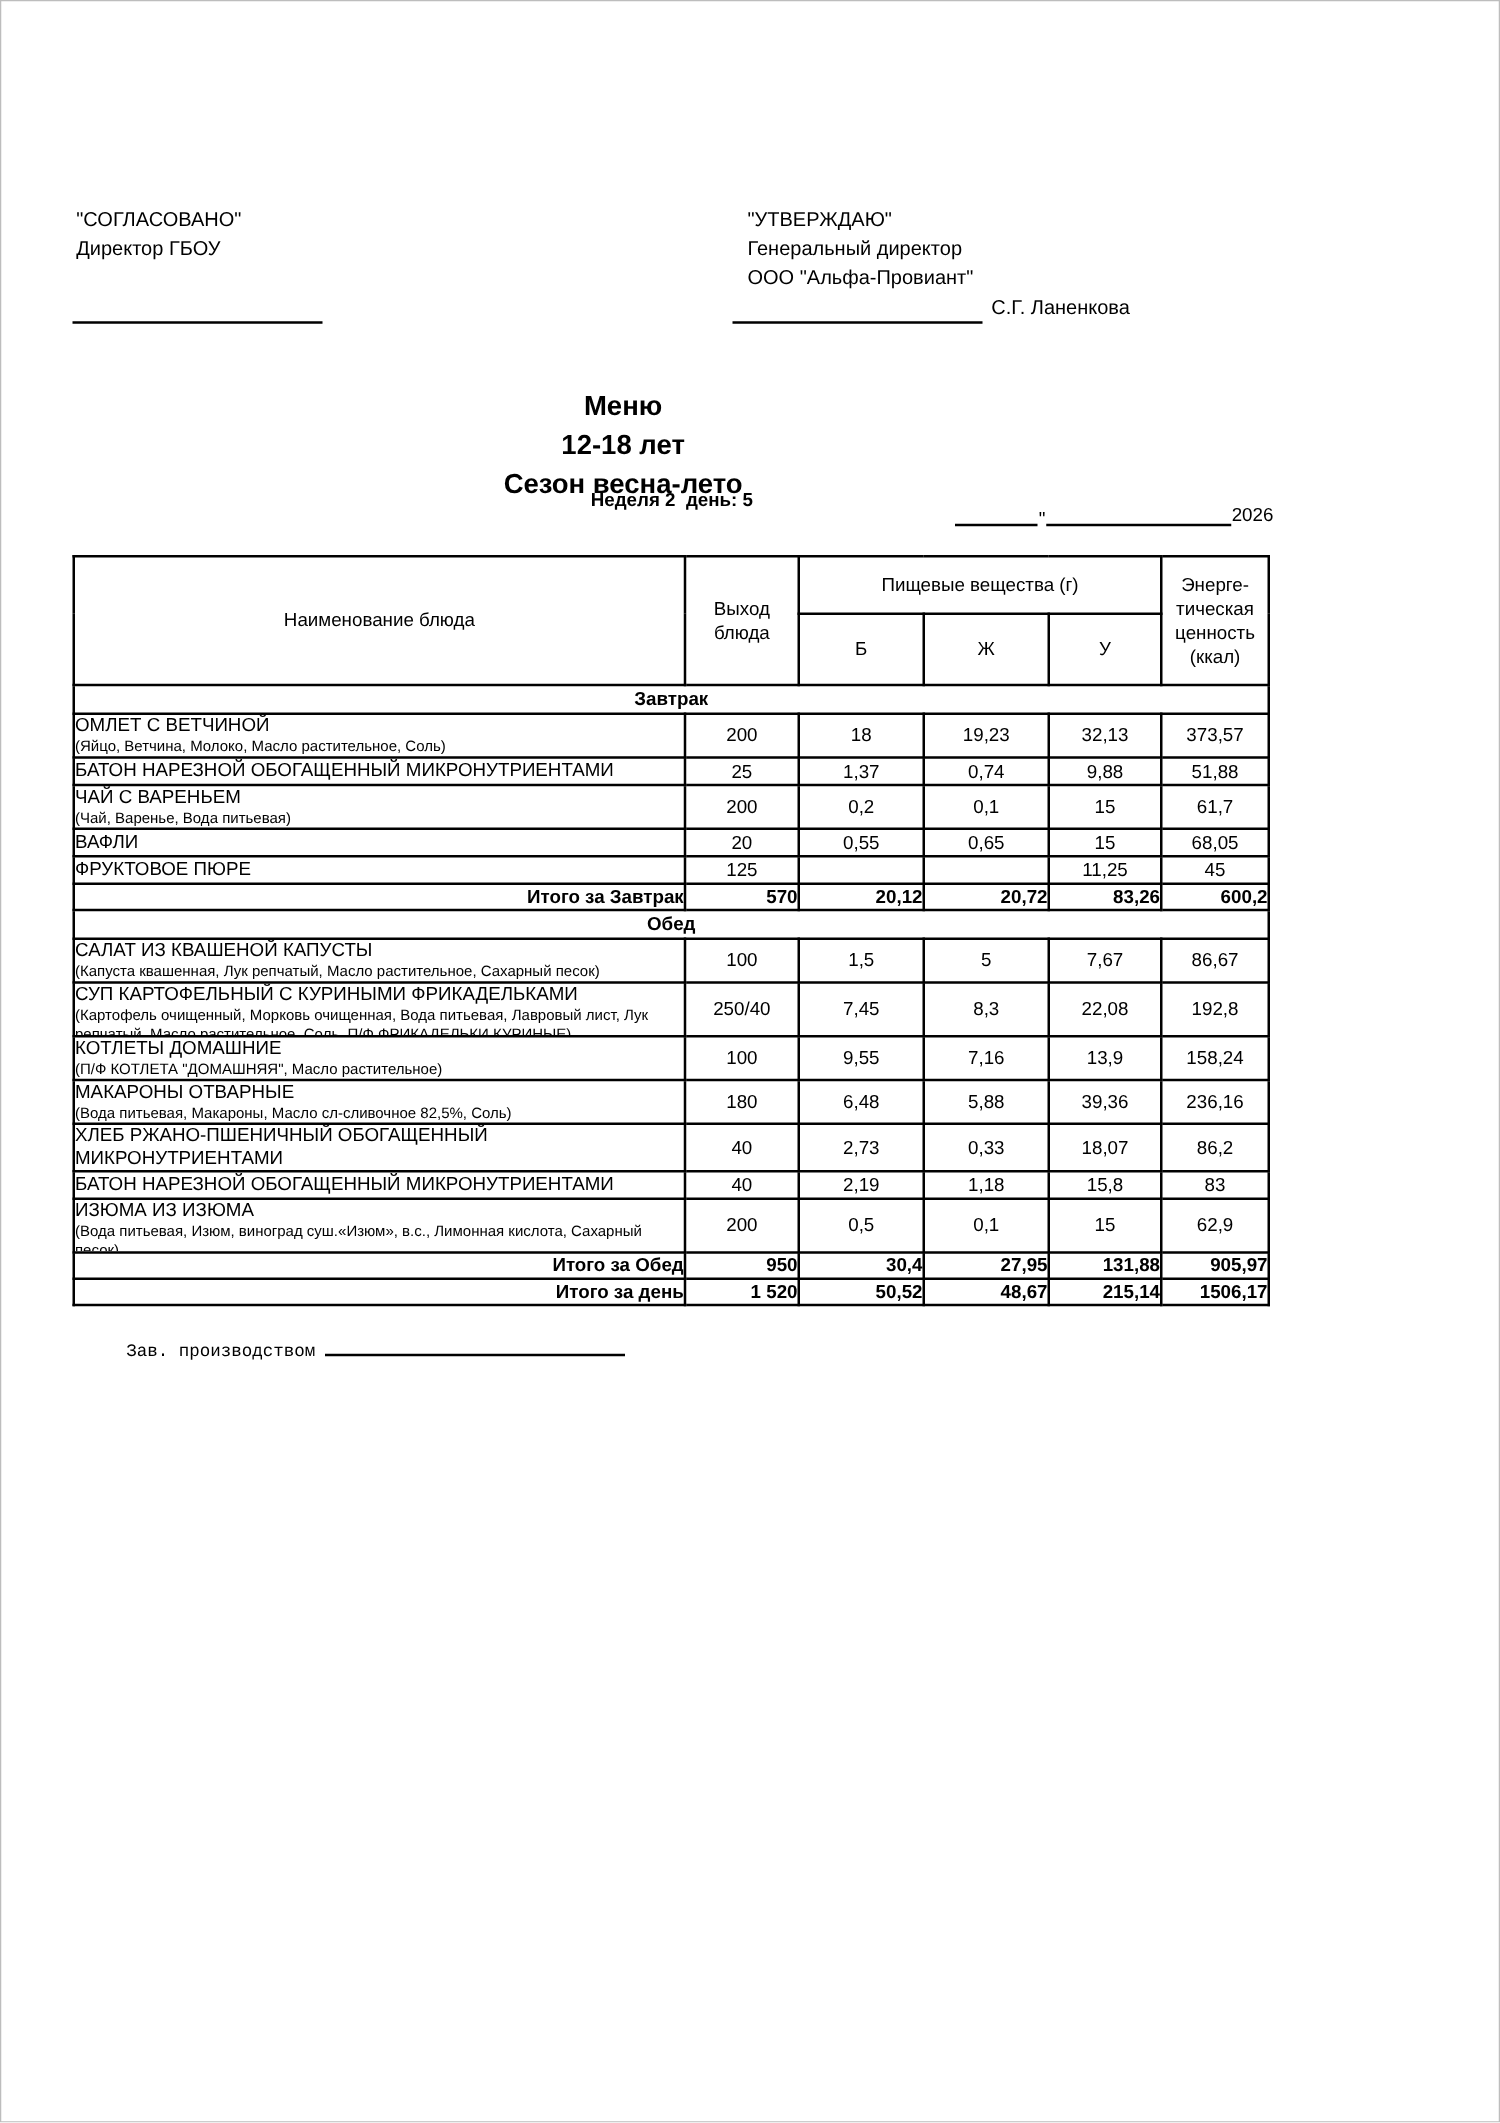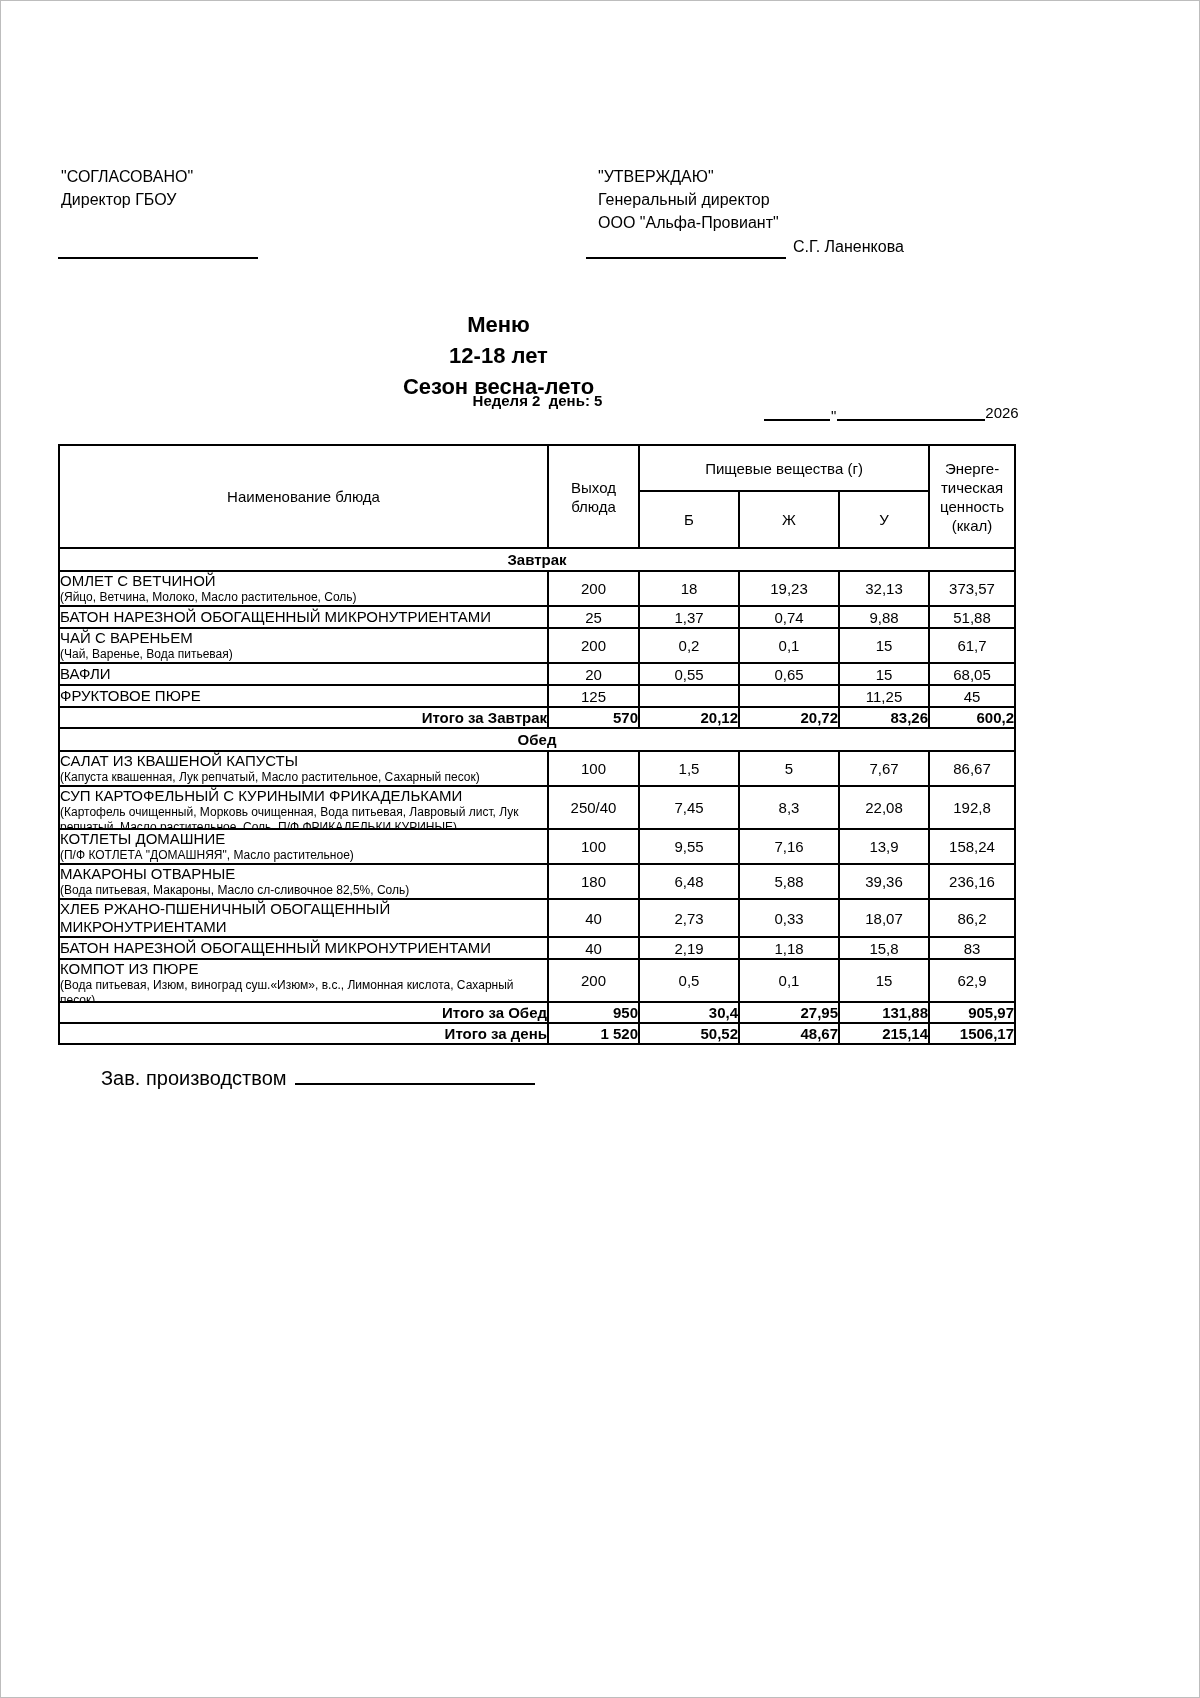--- a/index.html
+++ b/index.html
@@ -41,21 +41,21 @@
   .th-kcal{line-height:19px;}
   .row-section td{height:21px;text-align:center;font-weight:bold;font-size:15px;}
   .row-total td{height:19px;font-weight:bold;text-align:right;}
   .row-total .cell-name{padding-left:3px;}
   .cell-name{padding:2px 4px;vertical-align:middle;overflow:hidden;text-align:left;}
   .dish-name{font-size:15px;line-height:18px;white-space:pre-line;}
   .dish-ing{font-size:12px;line-height:15px;max-height:23px;overflow:hidden;}
   .cell-val{text-align:center;vertical-align:middle;}
   .row-dish td{height:20px;}
   
-  .footer{position:absolute;left:100px;top:1066px;font-size:20px;}
+  .footer{position:absolute;left:100px;top:1066px;font-size:14px;font-family:Liberation Mono, monospace;}
   .footer-line{display:inline-block;width:240px;border-bottom:2px solid #000;height:16px;margin-left:8px;}
 </style>
 </head>
 <body>
 
 <div id="page">
 
   <div class="agreed">
     <div>"СОГЛАСОВАНО"</div>
     <div>Директор ГБОУ</div>
@@ -236,21 +236,21 @@
             <div class="dish-name">БАТОН НАРЕЗНОЙ ОБОГАЩЕННЫЙ МИКРОНУТРИЕНТАМИ</div>
           </td>
           <td class="cell-val">40</td>
           <td class="cell-val">2,19</td>
           <td class="cell-val">1,18</td>
           <td class="cell-val">15,8</td>
           <td class="cell-val">83</td>
         </tr>
         <tr class="row-dish">
           <td class="cell-name">
-            <div class="dish-name">КОМПОТ ИЗ ПЮРЕ</div>
+            <div class="dish-name">ИЗЮМА ИЗ ИЗЮМА</div>
             <div class="dish-ing">(Вода питьевая, Изюм, виноград суш.«Изюм», в.с., Лимонная кислота, Сахарный песок)</div>
           </td>
           <td class="cell-val">200</td>
           <td class="cell-val">0,5</td>
           <td class="cell-val">0,1</td>
           <td class="cell-val">15</td>
           <td class="cell-val">62,9</td>
         </tr>
         <tr class="row-total">
           <td class="cell-name">

